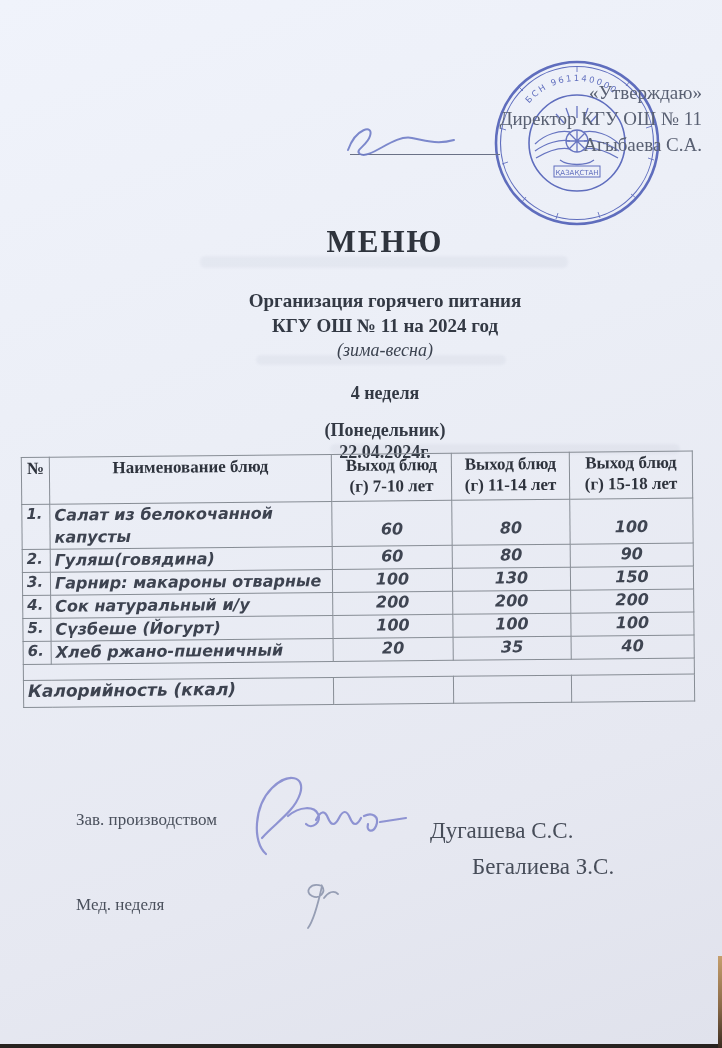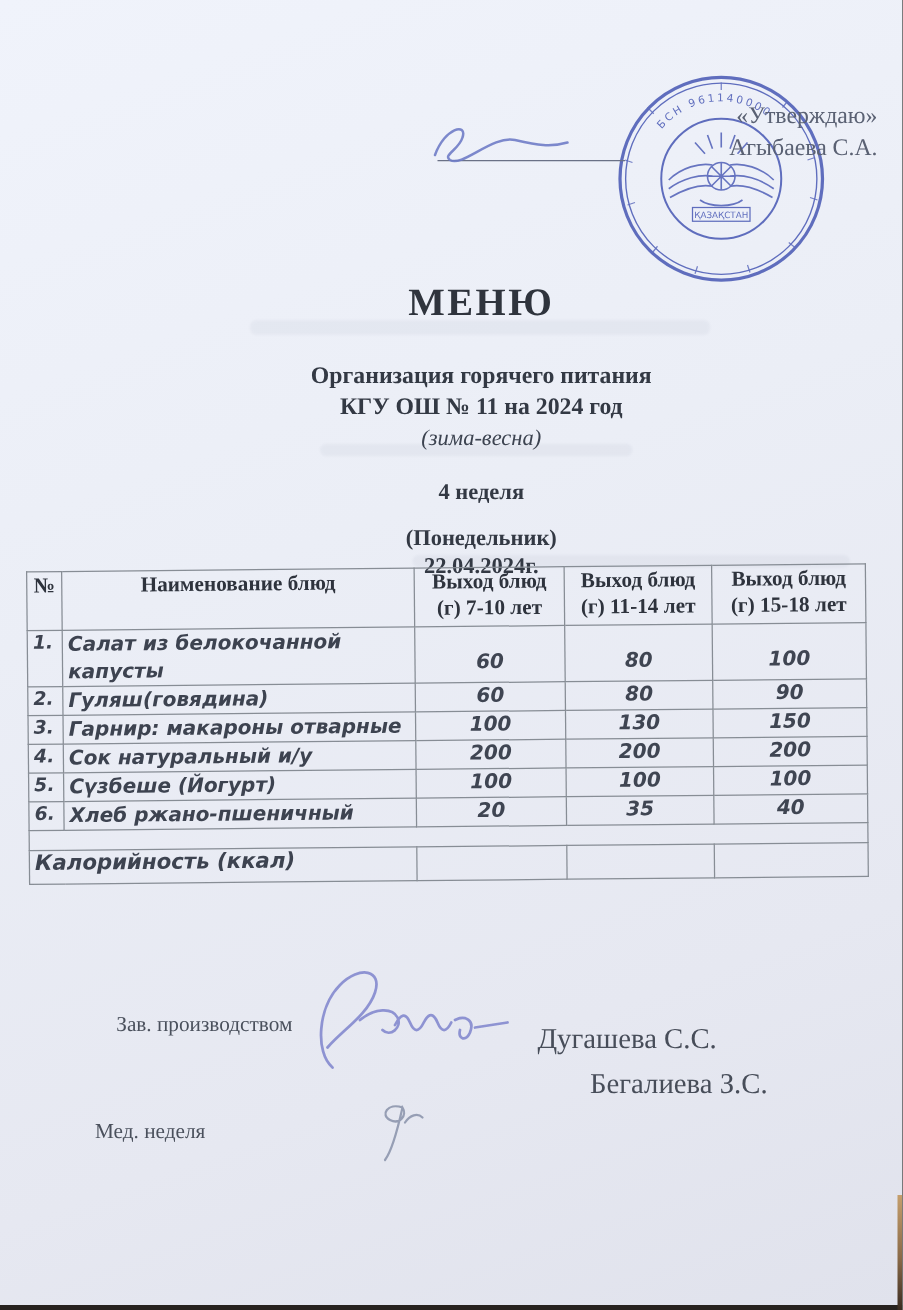--- a/index.html
+++ b/index.html
@@ -82,20 +82,21 @@
         <path d="M129,88 C119,78 104,74 94,76 M129,95 C118,87 104,83 94,85 M128,102 C116,95 104,91 94,93"></path>
         <path d="M70,104 C78,110 96,110 104,104"></path>
       </g>
       <rect x="64" y="110" width="46" height="11" stroke-width="1"></rect>
       <text x="87" y="118.5" text-anchor="middle" font-size="7" fill="#4c5cb6" stroke="none" font-family="'DejaVu Sans',sans-serif">ҚАЗАҚСТАН</text>
     </g>
   </svg>
 
   <div class="abs approval">
     <div>«Утверждаю»</div>
+    <div>Директор КГУ ОШ № 11</div>
     <div class="sig-line-row">
       <span class="sig-underline"></span>
       <svg class="dir-sig" width="150" height="44" viewBox="0 0 150 44">
         <path d="M12,30 C20,8 38,4 34,16 C31,26 18,30 24,34 C34,40 58,14 76,18 C94,22 104,24 118,20" fill="none" stroke="#6f7cc6" stroke-width="2" stroke-linecap="round" opacity="0.9"></path>
       </svg>
       <span>Агыбаева С.А.</span>
     </div>
   </div>
 
   <div class="abs ghost" style="left:200px;top:256px;width:368px;height:12px;"></div>
@@ -177,21 +178,21 @@
       <tr style="height:27px">
         <td class="kalor" colspan="2">Калорийность (ккал)</td>
         <td class="val"></td>
         <td class="val"></td>
         <td class="val"></td>
       </tr>
     </tbody>
       </table>
   </div>
 
-  <div class="abs sigrole" style="left:93px;top:810px;">Зав. производством</div>
+  <div class="abs sigrole" style="left:76px;top:810px;">Зав. производством</div>
   <svg class="abs sig-svg" style="left:238px;top:772px;" width="190" height="92" viewBox="0 0 190 92">
     <path d="M28,82 C14,70 16,34 34,16 C50,0 68,4 62,22 C56,40 36,52 24,66
              M50,44 C62,34 76,34 80,42 C84,50 74,58 68,52
              M78,48 q7,-14 12,-2 q5,12 11,0 q6,-12 11,0 q5,12 11,0
              M126,44 C134,40 142,44 138,54 C135,61 128,60 130,52
              M142,50 L168,46" fill="none" stroke="#7e84cd" stroke-width="2.2" stroke-linecap="round" opacity="0.85"></path>
   </svg>
   <div class="abs signame" style="left:430px;top:818px;">Дугашева С.С.</div>
 
   <div class="abs sigrole" style="left:76px;top:895px;">Мед. неделя</div>

